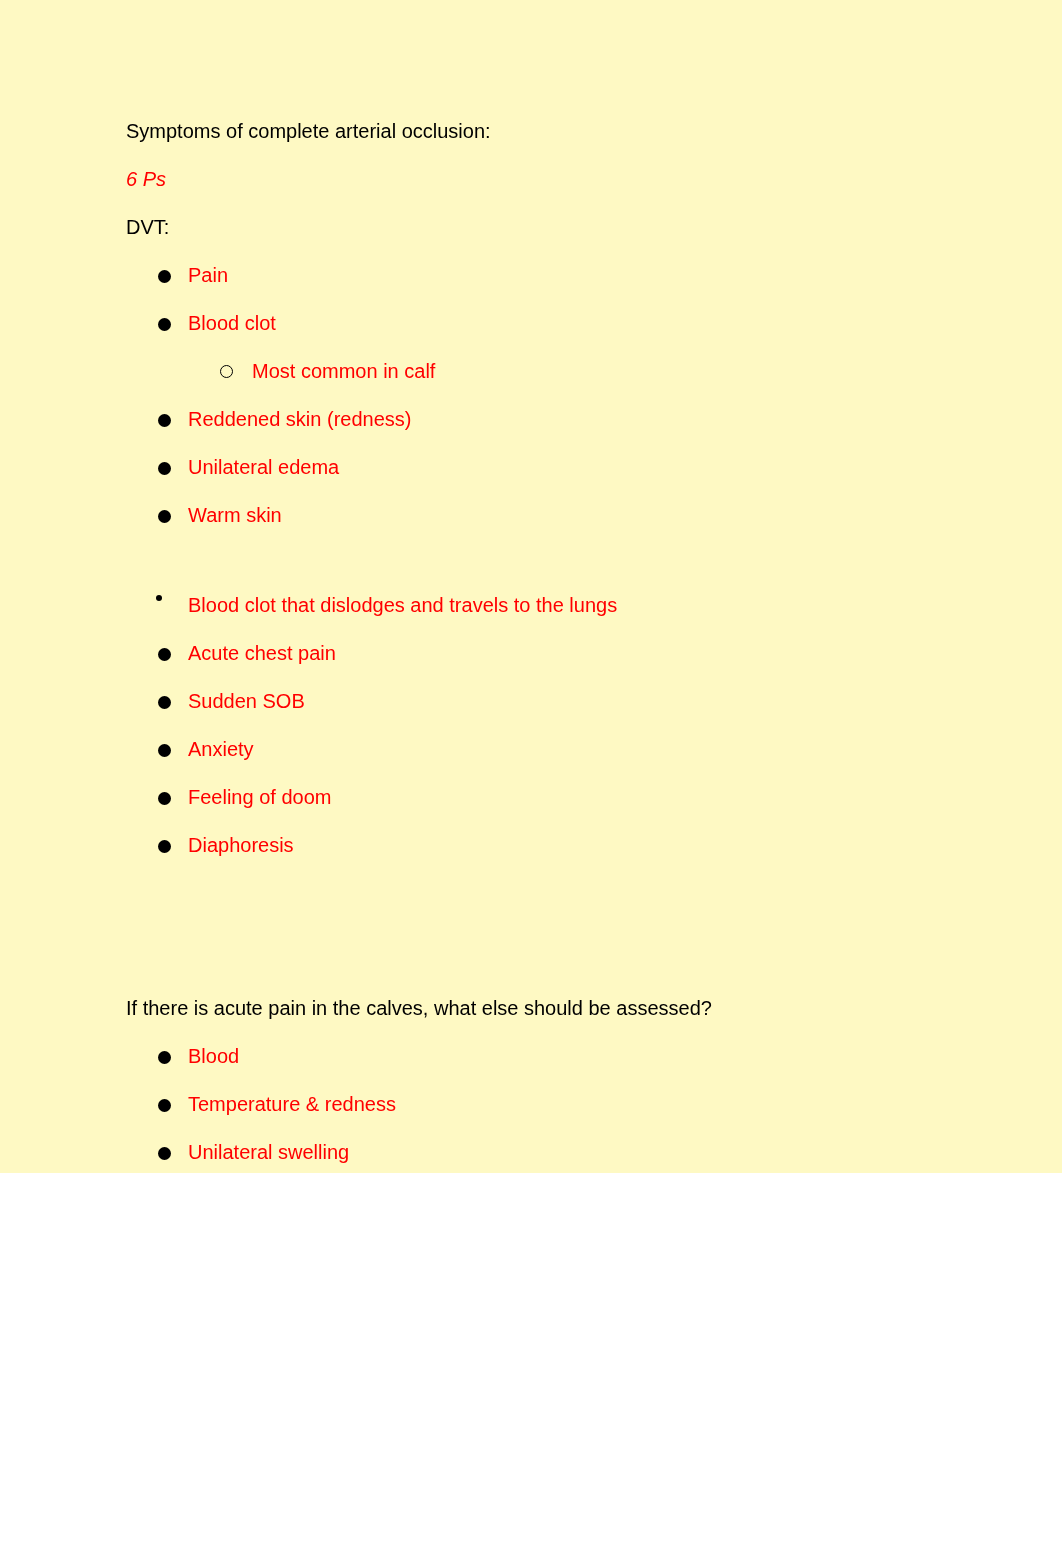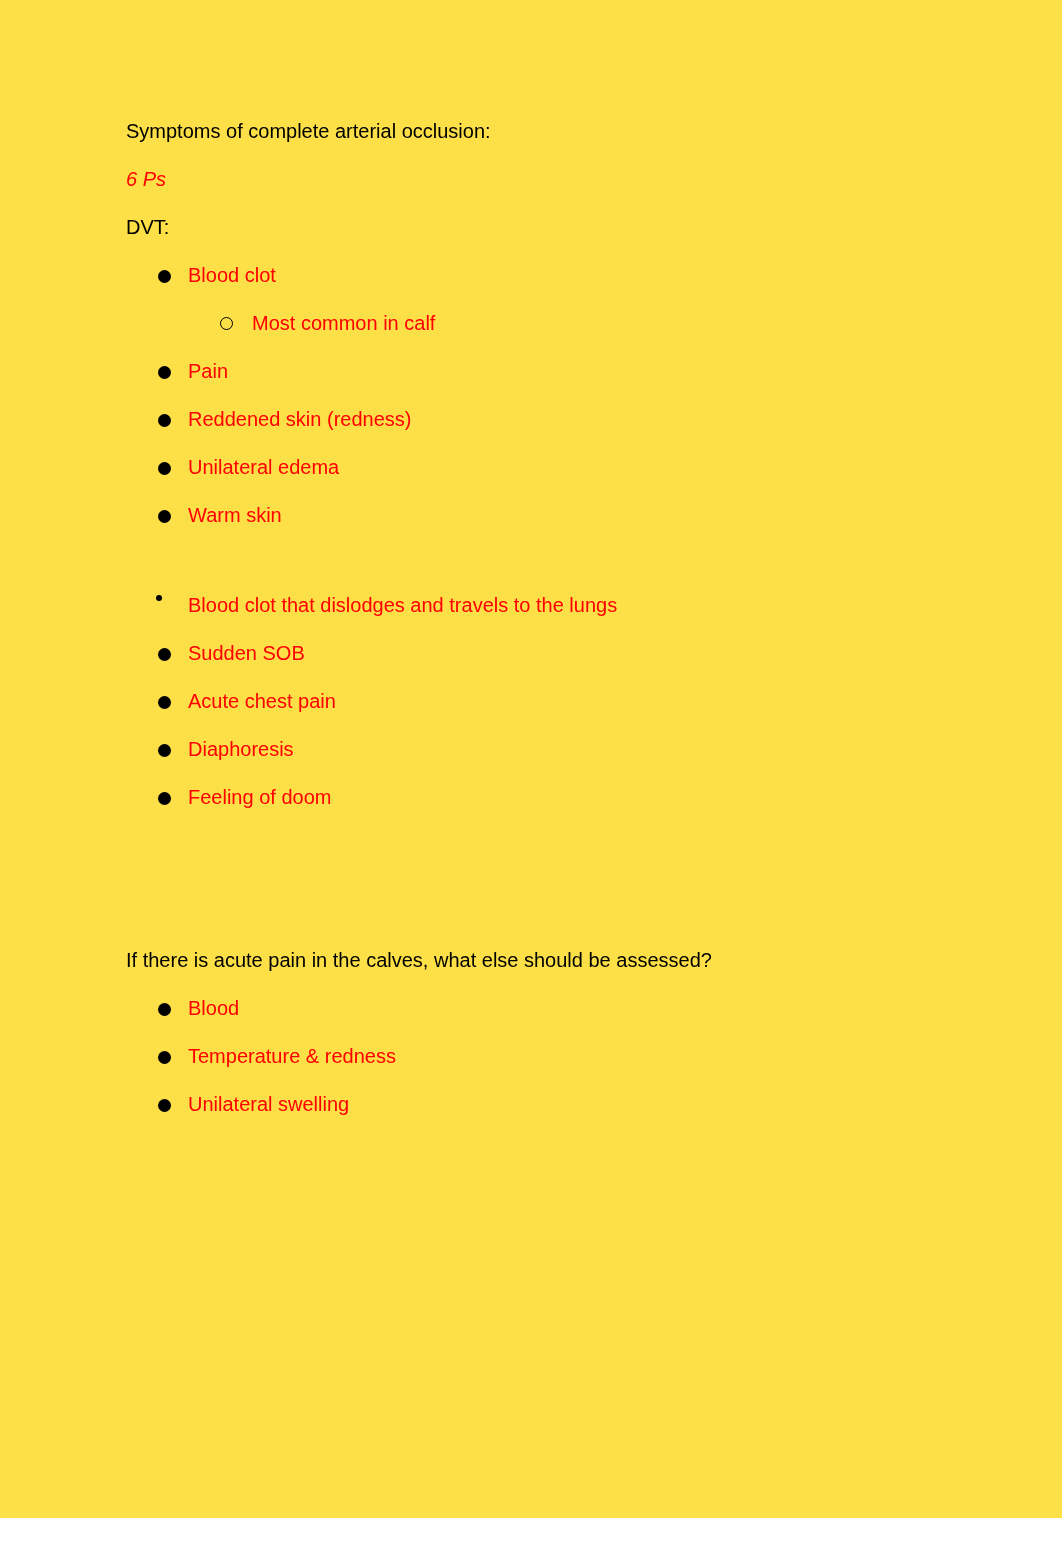--- a/index.html
+++ b/index.html
@@ -13,22 +13,22 @@
     height: 1556px;
     font-family: "Liberation Sans", sans-serif;
     font-size: 20px;
     color: #000000;
     -webkit-font-smoothing: antialiased;
   }
 
   .page {
     position: relative;
     width: 1062px;
-    height: 1518px;
-    background: #fde047;
+    height: 1173px;
+    background: #fef9c3;
     box-sizing: border-box;
     padding: 120px 96px 0 126px;
   }
 
   
   .para {
     margin: 0 0 25px 0;
     line-height: 23px;
     font-size: 20px;
     color: #000000;
@@ -130,36 +130,36 @@
   <p class="para">Symptoms of complete arterial occlusion:</p>
 
   <p class="para red">6 Ps</p>
 
   <p class="para">DVT:</p>
 
   <ul class="bullets">
 
     <li>
       <span class="bullet-disc"></span>
+      <span class="item-text">Pain</span>
+    </li>
+
+    <li>
+      <span class="bullet-disc"></span>
       <span class="item-text">Blood clot</span>
       <ul class="sub">
         <li>
           <span class="bullet-circle"></span>
           <span class="item-text">Most common in calf</span>
         </li>
       </ul>
     </li>
 
     <li>
       <span class="bullet-disc"></span>
-      <span class="item-text">Pain</span>
-    </li>
-
-    <li>
-      <span class="bullet-disc"></span>
       <span class="item-text">Reddened skin (redness)</span>
     </li>
 
     <li>
       <span class="bullet-disc"></span>
       <span class="item-text">Unilateral edema</span>
     </li>
 
     <li>
       <span class="bullet-disc"></span>
@@ -174,37 +174,41 @@
 
   <ul class="bullets">
 
     <li>
       <span class="bullet-dot"></span>
       <span class="item-text">Blood clot that dislodges and travels to the lungs</span>
     </li>
 
     <li>
       <span class="bullet-disc"></span>
+      <span class="item-text">Acute chest pain</span>
+    </li>
+
+    <li>
+      <span class="bullet-disc"></span>
       <span class="item-text">Sudden SOB</span>
     </li>
 
     <li>
       <span class="bullet-disc"></span>
-      <span class="item-text">Acute chest pain</span>
-    </li>
-
+      <span class="item-text">Anxiety</span>
+    </li>
+
+    <li>
+      <span class="bullet-disc"></span>
+      <span class="item-text">Feeling of doom</span>
+    </li>
 
     <li>
       <span class="bullet-disc"></span>
       <span class="item-text">Diaphoresis</span>
-    </li>
-
-    <li>
-      <span class="bullet-disc"></span>
-      <span class="item-text">Feeling of doom</span>
     </li>
 
   </ul>
 
   <div class="spacer tall"></div>
   <div class="spacer"></div>
 
   <p class="para">If there is acute pain in the calves, what else should be assessed?</p>
 
   <ul class="bullets">

